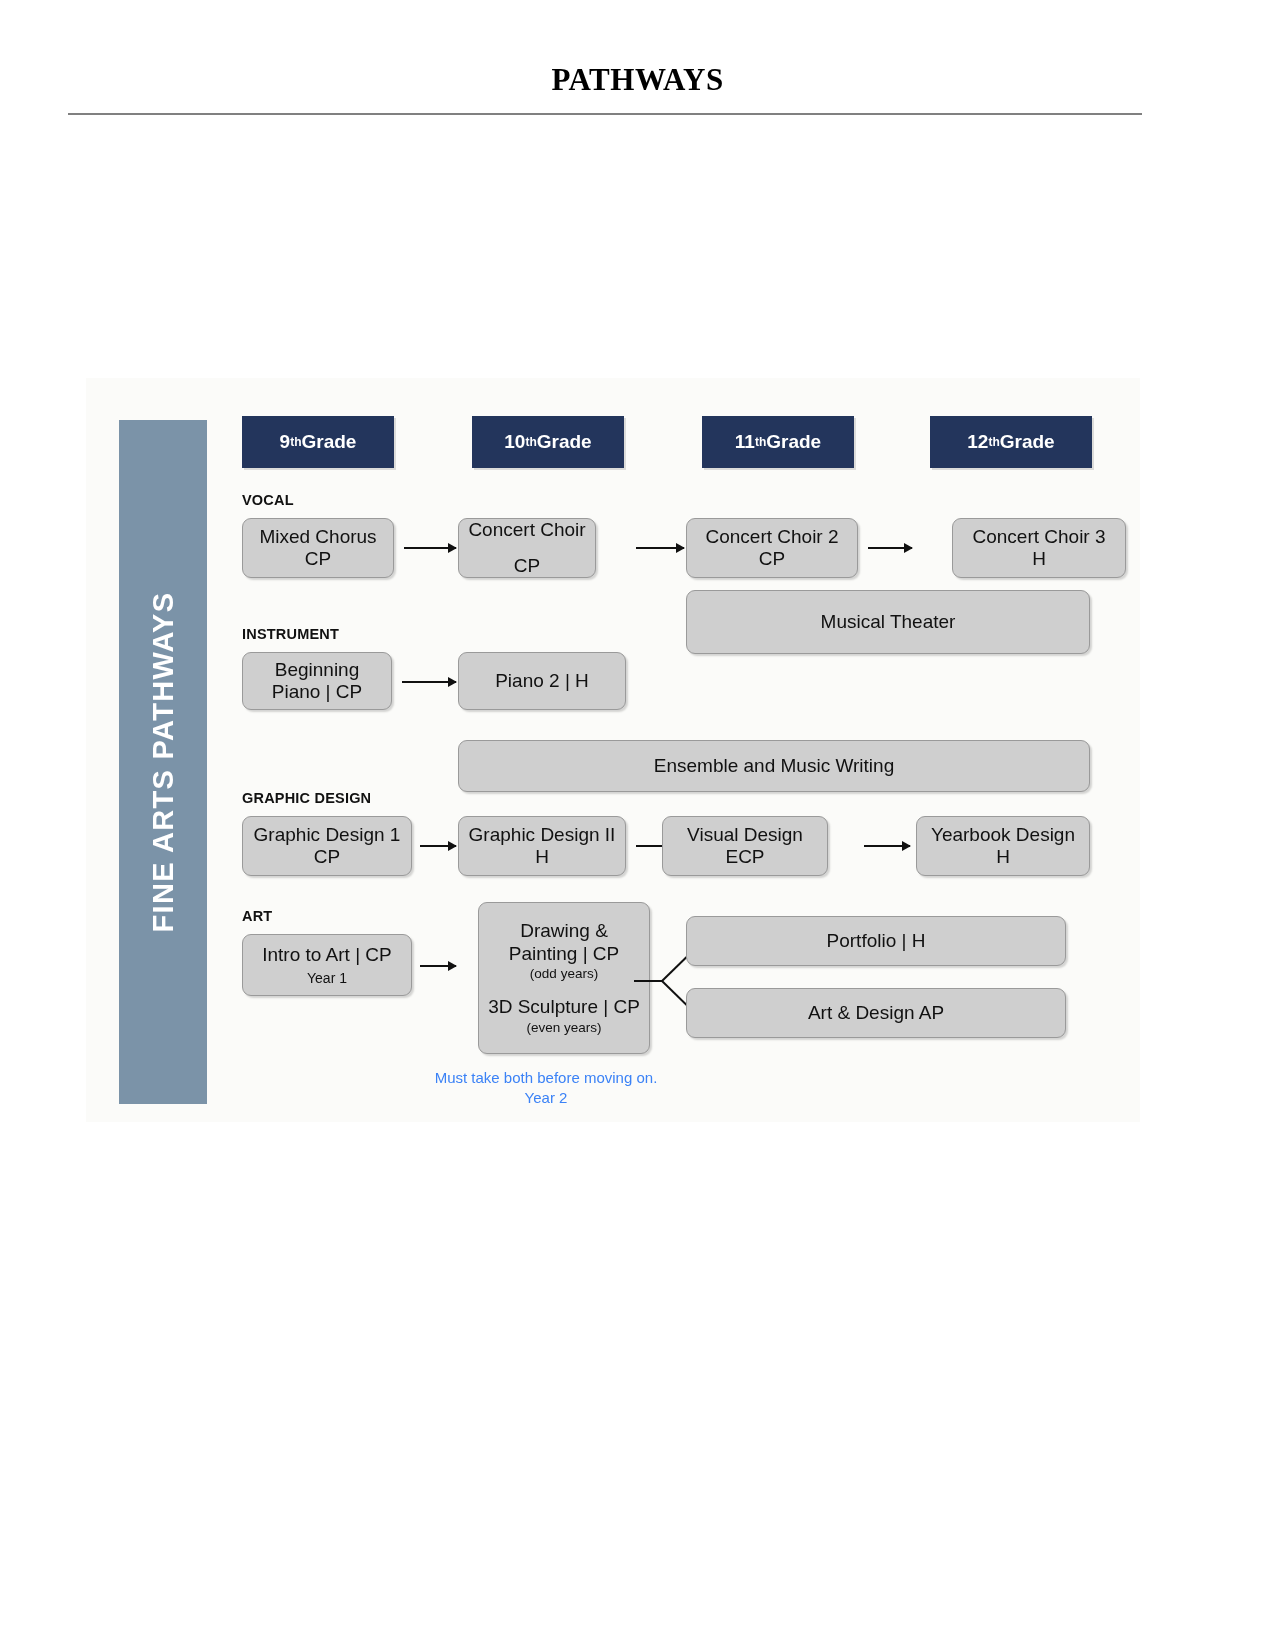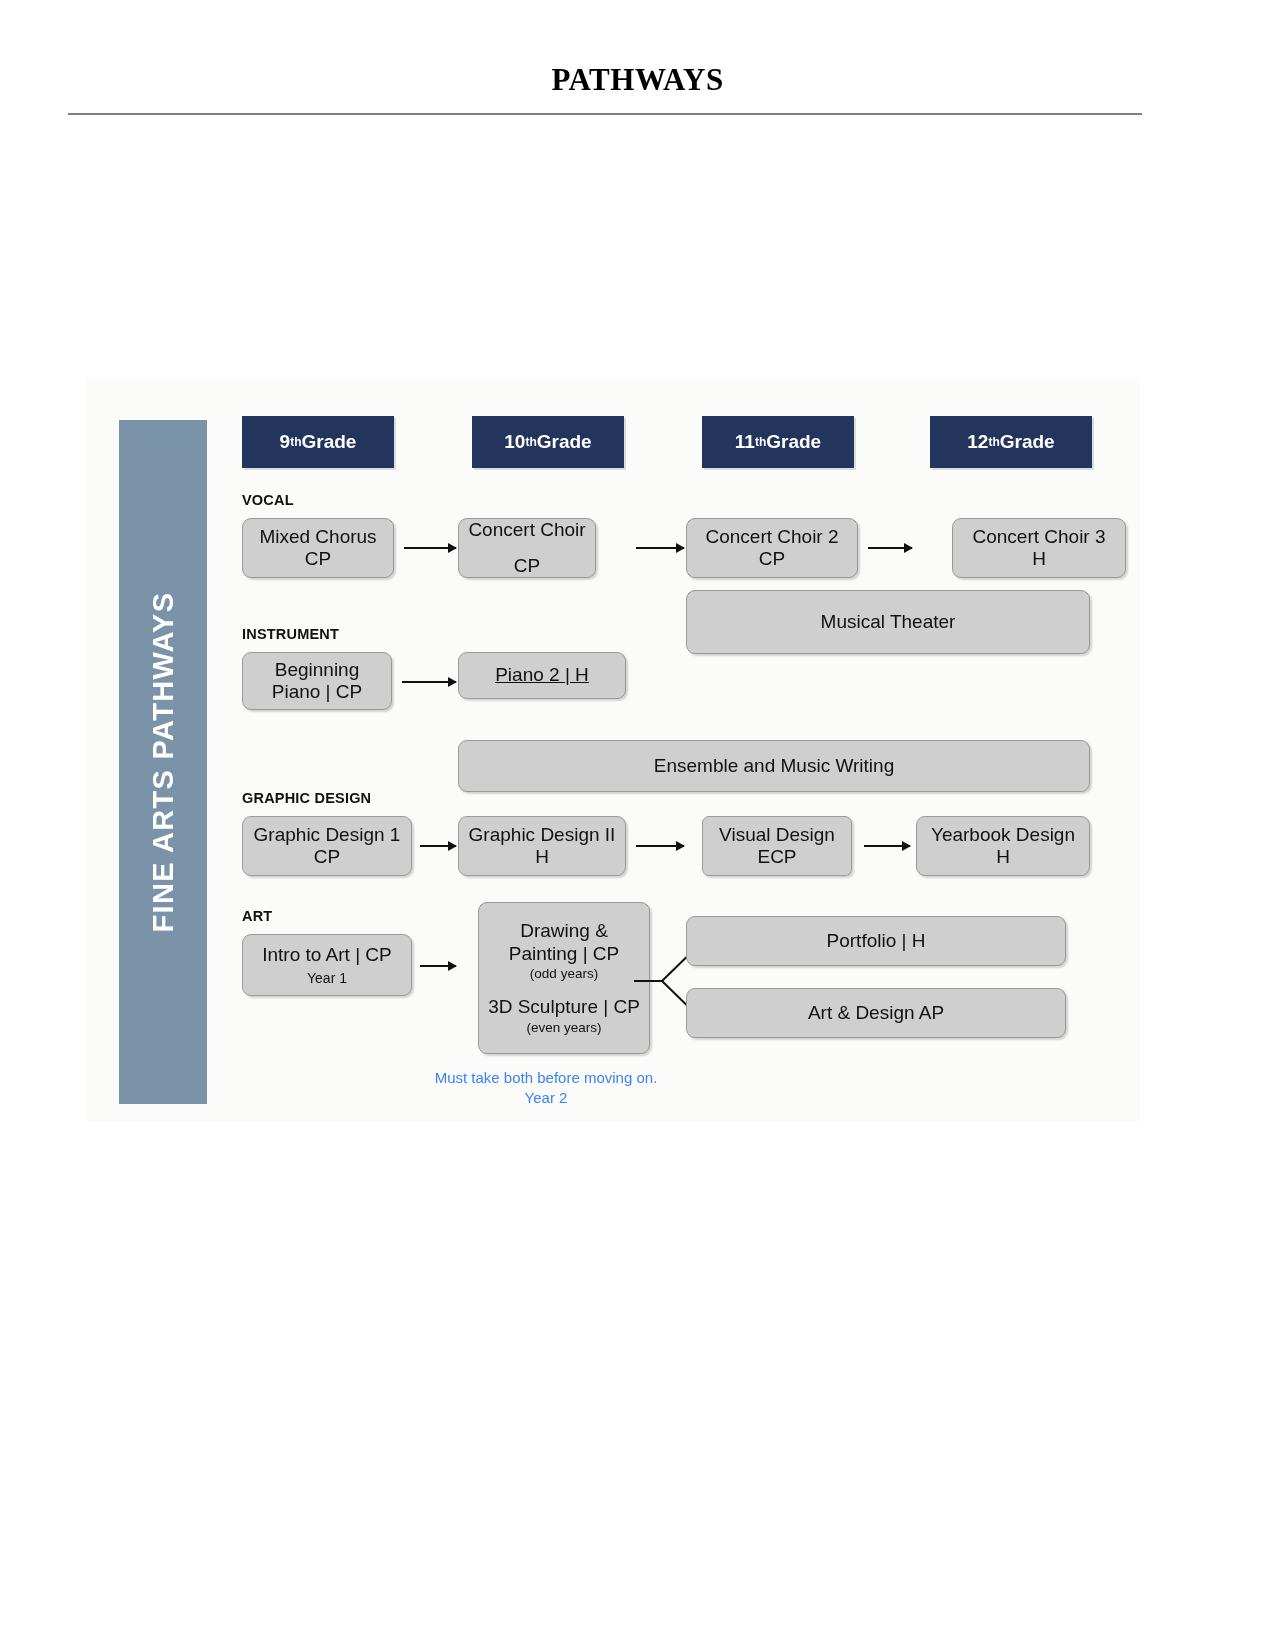--- a/index.html
+++ b/index.html
@@ -227,21 +227,21 @@
   </div>
 
   <div class="sec-label" style="left:156px; top:248px;">INSTRUMENT</div>
 
   <div class="course" style="left:156px; top:274px; width:150px; height:58px;">
     <span>Beginning</span>
     <span class="sub">Piano | CP</span>
   </div>
   <div class="arrow" style="left:316px; top:303px; width:54px;"></div>
 
-  <div class="course" style="left:372px; top:274px; width:168px; height:47px;text-decoration:underline;">
+  <div class="course" style="left:372px; top:274px; width:168px; height:58px;">
     <span>Piano 2 | H</span>
   </div>
 
   <div class="course" style="left:372px; top:362px; width:632px; height:52px;">
     <span>Ensemble and Music Writing</span>
   </div>
 
   <div class="sec-label" style="left:156px; top:412px;">GRAPHIC DESIGN</div>
 
   <div class="course" style="left:156px; top:438px; width:170px; height:60px;">
@@ -249,21 +249,21 @@
     <span class="sub">CP</span>
   </div>
   <div class="arrow" style="left:334px; top:467px; width:36px;"></div>
 
   <div class="course" style="left:372px; top:438px; width:168px; height:60px;">
     <span>Graphic Design II</span>
     <span class="sub">H</span>
   </div>
   <div class="arrow" style="left:550px; top:467px; width:48px;"></div>
 
-  <div class="course" style="left:616px; top:438px; width:150px; height:60px;border-radius:7px;">
+  <div class="course" style="left:576px; top:438px; width:166px; height:60px;">
     <span>Visual Design</span>
     <span class="sub">ECP</span>
   </div>
   <div class="arrow" style="left:778px; top:467px; width:46px;"></div>
 
   <div class="course" style="left:830px; top:438px; width:174px; height:60px;">
     <span>Yearbook Design</span>
     <span class="sub">H</span>
   </div>
 

